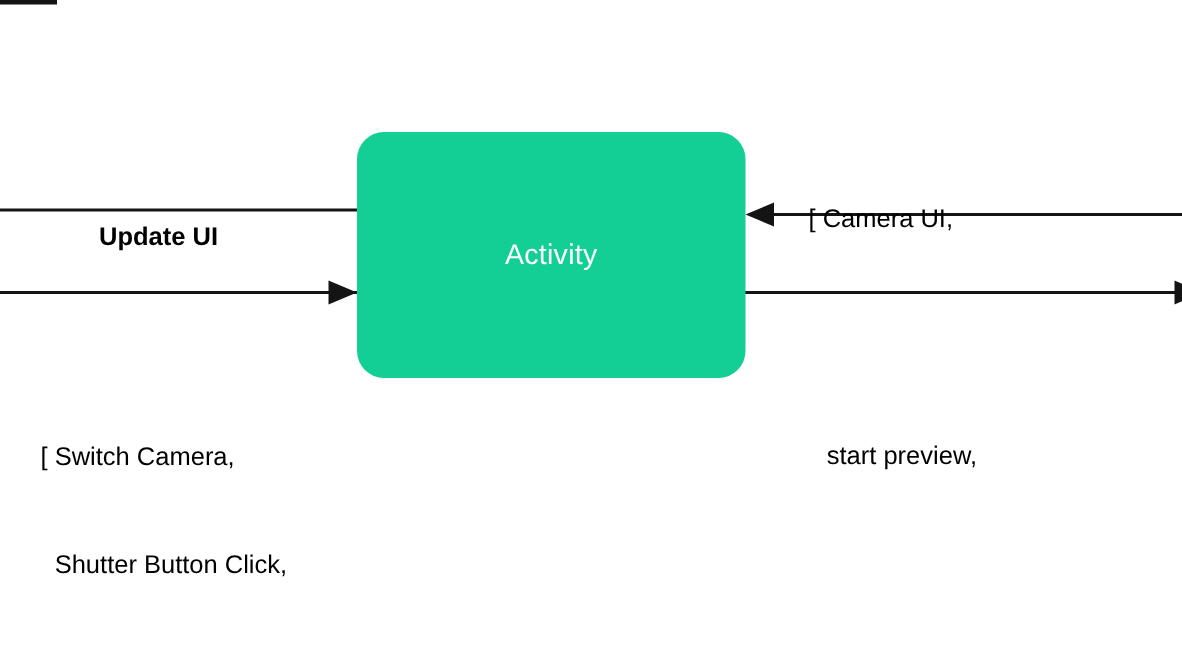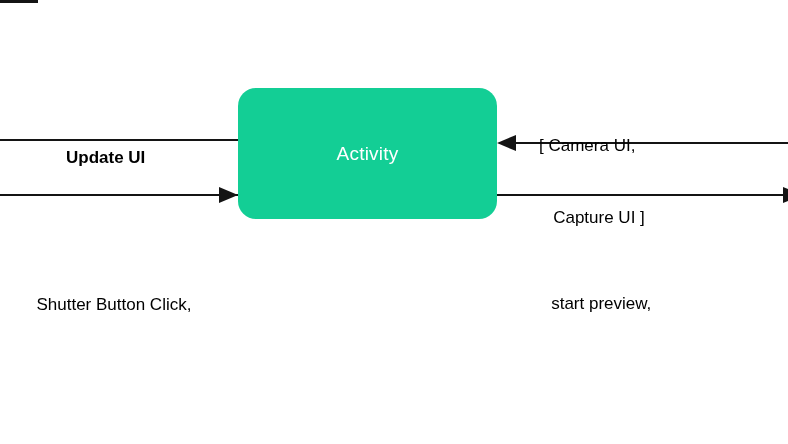--- a/index.html
+++ b/index.html
@@ -29,21 +29,21 @@
     height: 3px;
     background: #141414;
   }
 
   
   .activity-node {
     position: absolute;
     left: 238px;
     top: 88px;
     width: 259px;
-    height: 131px;
+    height: 164px;
     background: #13ce95;
     border-radius: 18px;
     display: flex;
     align-items: center;
     justify-content: center;
     z-index: 3;
   }
   .activity-node-label {
     color: #ffffff;
     font-size: 19px;
@@ -127,31 +127,31 @@
   <div class="activity-node">
     <span class="activity-node-label">Activity</span>
   </div>
 
   <div class="label-block" id="label-update-ui">
     <div class="label-title">Update UI</div>
   </div>
 
   <div class="label-block" id="label-actions">
     <div class="label-list">
+      <div class="list-row">[ Switch Camera,</div>
       <div class="list-row">  Shutter Button Click,</div>
       
       
       
     </div>
   </div>
 
   <div class="label-block" id="label-state">
     <div class="label-list">
       <div class="list-row">[ Camera UI,</div>
-      <div class="list-row">   Capture UI ]</div>
     </div>
   </div>
 
   <div class="label-block" id="label-camera-ops">
     <div class="label-list">
       <div class="list-row">   start preview,</div>
       
       
       
       

